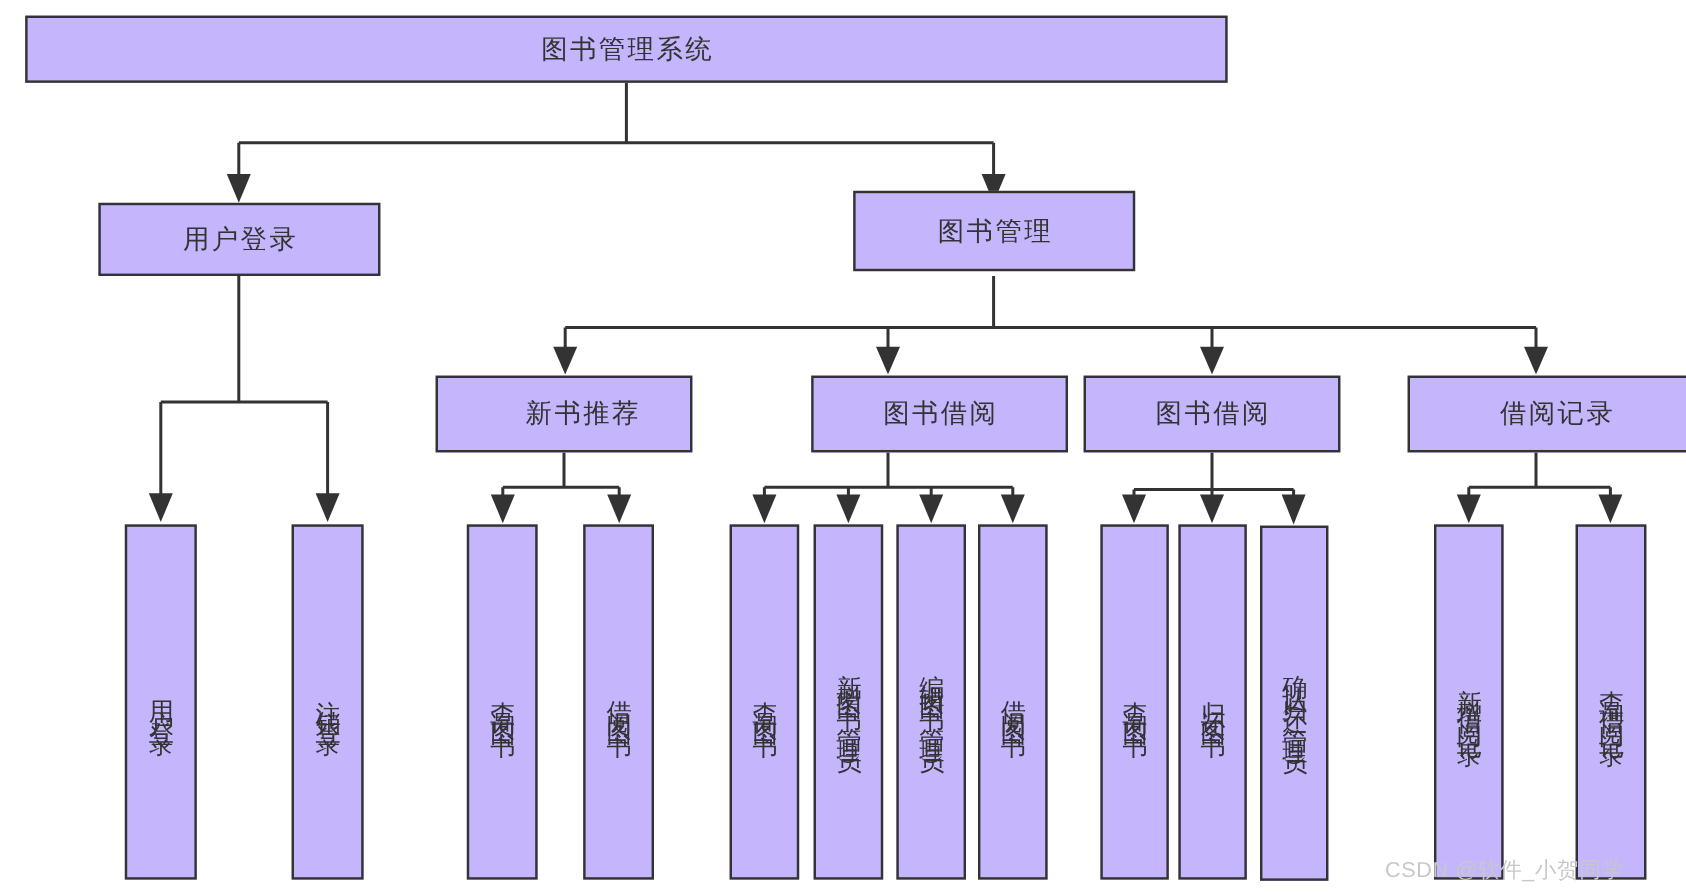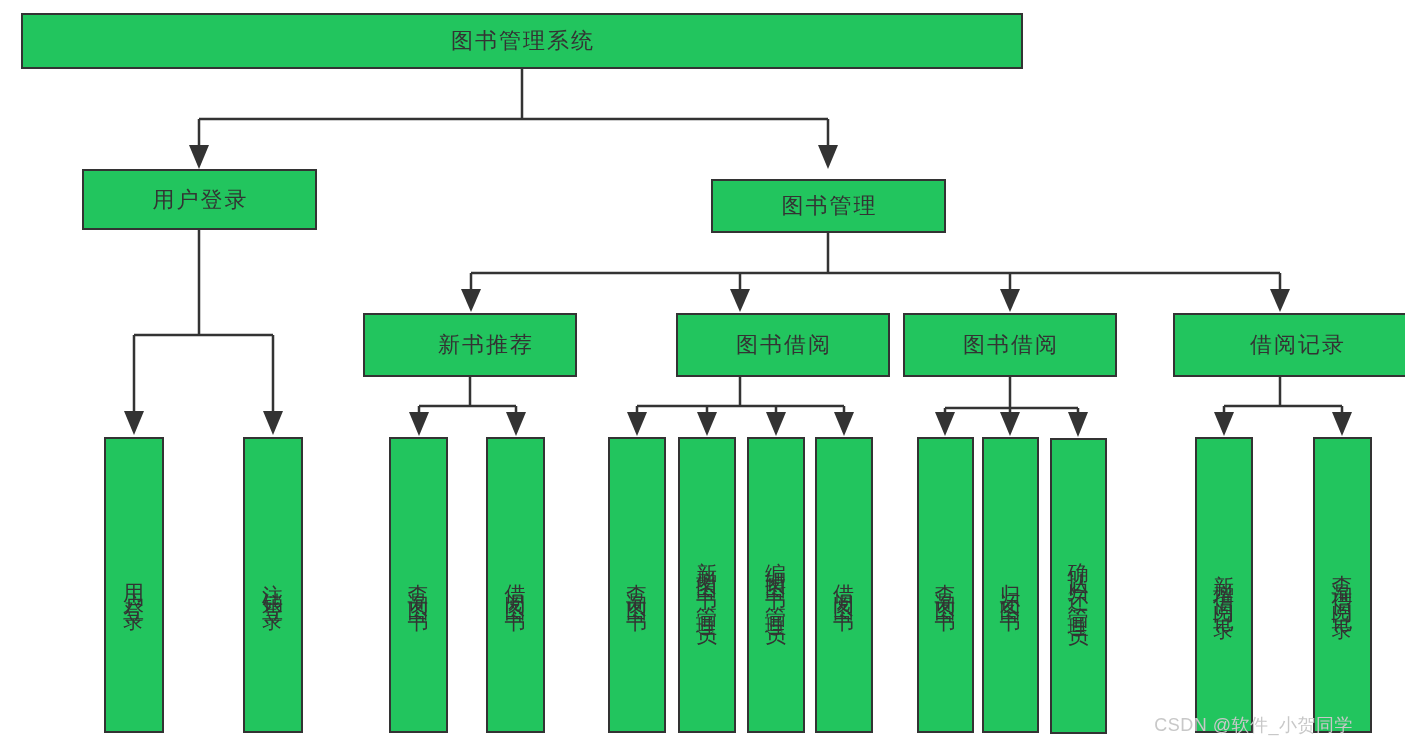--- a/index.html
+++ b/index.html
@@ -23,21 +23,21 @@
     left: 0; top: 0;
     width: 1405px; height: 747px;
     z-index: 1;
   }
   .wires path { stroke: var(--line); stroke-width: 2.5; fill: none; }
   .wires polygon { fill: var(--line); stroke: none; }
   .box {
     position: absolute;
     box-sizing: border-box;
     border: 2.5px solid var(--line);
-    background: #22c55e;
+    background: #c4b5fd;
     display: flex;
     align-items: center;
     justify-content: center;
     z-index: 2;
   }
   .h-label {
     font-size: 22px;
     letter-spacing: 2px;
     text-indent: 2px;
     white-space: nowrap;
@@ -48,21 +48,21 @@
     text-orientation: mixed;
     font-size: 21px;
     line-height: 1;
     letter-spacing: 9px;
     white-space: nowrap;
     color: var(--text);
   }
   
   .n-root           { left: 21px;   top: 13px;  width: 1002px; height: 56px; }
   .n-user-login     { left: 82px;   top: 169px; width: 235px;  height: 61px; }
-  .n-book-mgmt      { left: 711px;  top: 179px; width: 235px;  height: 54px; font-family: Liberation Mono, monospace; }
+  .n-book-mgmt      { left: 711px;  top: 159px; width: 235px;  height: 67px; font-family: Liberation Mono, monospace; }
   .n-new-book-rec   { left: 363px;  top: 313px; width: 214px;  height: 64px; padding-left: 30px; }
   .n-book-borrow    { left: 633px;  top: 313px; width: 214px;  height: 64px; margin-left: 43px; }
   .n-current-borrow { left: 903px;  top: 313px; width: 214px;  height: 64px; }
   .n-borrow-record  { left: 1173px; top: 313px; width: 248px;  height: 64px; }
   .leaf { top: 437px; height: 296px; }
   .l-user-login   { left: 104px;  width: 60px; }
   .l-logout       { left: 243px;  width: 60px; }
   .l-rec-query    { left: 389px;  width: 59px; }
   .l-rec-borrow   { left: 486px;  width: 59px; }
   .l-bb-query     { left: 608px;  width: 58px; }

